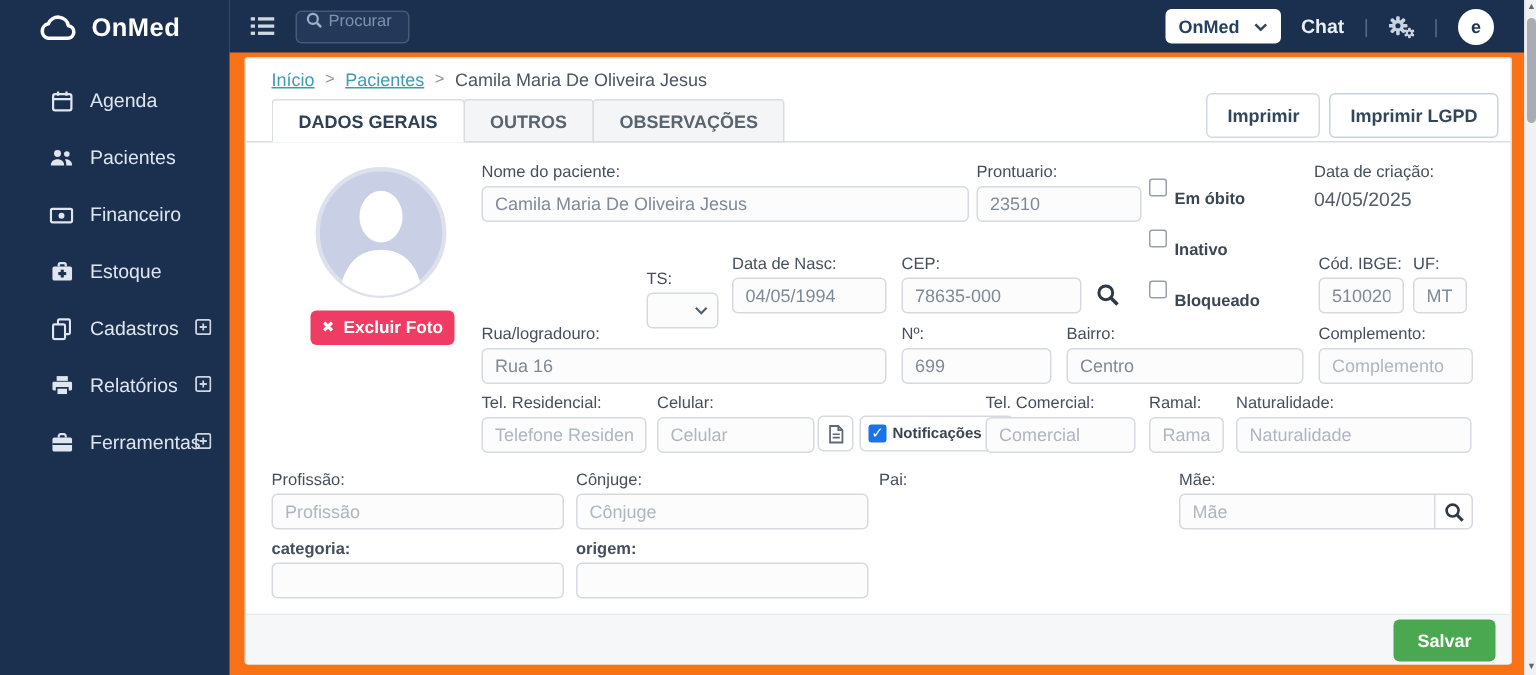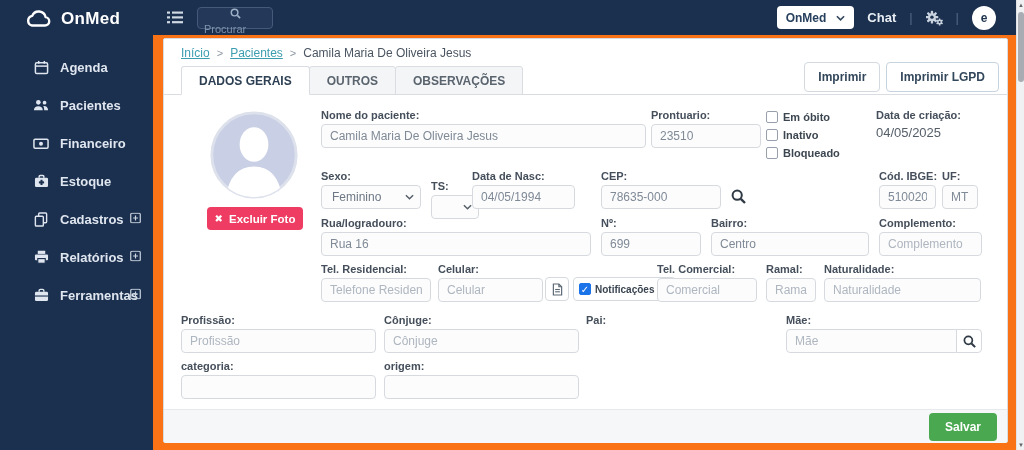--- a/index.html
+++ b/index.html
@@ -5,28 +5,28 @@
   * { margin:0; padding:0; box-sizing:border-box; }
   html,body { width:1024px; height:450px; overflow:hidden; }
   body { font-family:"Liberation Sans","DejaVu Sans",sans-serif; background:#edf0f5; position:relative; }
   #app { position:absolute; inset:0; width:1024px; height:450px; background:#f97316; overflow:hidden;padding-left:24px; }
 
   
   .sidebar { position:absolute; left:0; top:0; width:153px; height:450px; background:#1b2f4e; z-index:5; }
   .logo { display:flex; align-items:center; gap:7px; padding:9px 0 9px 24px; }
   .logo-text { color:#fff; font-size:17px; font-weight:bold; letter-spacing:.3px; }
   .nav { margin-top:10px; }
-  .nav-item { display:flex; align-items:center; gap:11px; padding:11px 12px 11px 33px; color:#dfe6ef; font-size:13px; font-weight:700; cursor:pointer; position:relative; }
+  .nav-item { display:flex; gap:11px; padding:11px 12px 11px 33px; color:#dfe6ef; font-size:13px; font-weight:400; cursor:pointer; position:relative; }
   .nav-item .nicon { width:16px; height:16px; display:flex; align-items:center; justify-content:center; flex:0 0 16px; }
   .nav-item .expand { position:absolute; right:12px; top:50%; transform:translateY(-50%); }
 
   
   .topbar { position:absolute; left:153px; top:0; right:8px; height:35px; background:#1b2f4e; display:flex; align-items:center; z-index:4; }
   .burger { margin-left:14px; cursor:pointer; display:flex; }
-  .searchbox { margin-left:14px; width:76px; height:22px; background:#24395a; border:1px solid #45597a; border-radius:4px; display:flex; align-items:center; padding:0 6px; gap:4px;flex-direction:column; }
+  .searchbox { margin-left:14px; width:76px; height:22px; background:#24395a; border:1px solid #45597a; border-radius:4px; display:flex; align-items:flex-start; padding:0 6px; gap:4px; }
   .searchbox input { background:transparent; border:none; outline:none; color:#c3cedd; font-size:11px; width:100%; font-family:inherit; }
   .searchbox input::placeholder { color:#7e92ab; }
   .topbar-right { margin-left:auto; display:flex; align-items:center; gap:13px; padding-right:20px; }
   .unit-dd { background:#fff; border-radius:4px; height:23px; display:flex; align-items:center; gap:10px; padding:0 9px; font-size:12px; font-weight:600; color:#27405e; cursor:pointer; }
   .chat { color:#e9eef5; font-size:13px; font-weight:600; cursor:pointer; }
   .tsep { color:#54falseb8a; color:#54688a; font-size:13px; }
   .avatar-mini { width:24px; height:24px; border-radius:50%; background:#fff; color:#21364f; font-size:12px; font-weight:600; display:flex; align-items:center; justify-content:center; cursor:pointer; }
 
   
   .scrollbar { position:absolute; right:0; top:0; width:8px; height:450px; background:#f0f1f3; border-left:1px solid #e0e2e5; z-index:6; }
@@ -44,29 +44,29 @@
   .tab { font-size:12px; font-weight:600; padding:0 17px; display:flex; align-items:center; border:1px solid #d9dde2; background:#f4f5f7; color:#5a646e; cursor:pointer; border-radius:3px 3px 0 0; margin-right:-1px; }
   .tab.active { background:#fff; color:#2e4154; border-bottom-color:#fff; z-index:2; }
   .panel-line { position:absolute; left:0; right:0; top:55px; border-top:1px solid #d9dde2; }
 
   .print-actions { position:absolute; right:8px; top:23px; display:flex; gap:6px; }
   .btn-light { background:#fff; border:1px solid #d3d9df; border-radius:4px; color:#33475b; font-size:12px; font-weight:700; padding:7px 13px; cursor:pointer; font-family:inherit; }
   .btn-lgpd { border-color:#c7d3de; }
 
   
   .grp { position:absolute; }
-  .lbl { font-size:11px; font-weight:700; color:#454f5b; margin-bottom:3px; white-space:nowrap; }
+  .lbl { font-size:11px; font-weight:400; color:#454f5b; margin-bottom:3px; white-space:nowrap; }
   .lbl-lc { font-weight:700; }
   .inp { width:100%; height:24px; border:1px solid #d6dade; border-radius:4px; background:#fcfcfd; padding:0 8px; font-size:12px; color:#7f8a96; font-family:inherit; outline:none; }
   .inp::placeholder { color:#aeb6bf; }
   .sel { width:100%; height:24px; border:1px solid #d6dade; border-radius:4px; background:#fcfcfd; padding:0 6px 0 10px; font-size:12px; color:#6d7884; display:flex; align-items:center; justify-content:space-between; cursor:pointer; }
   .flagrow { display:flex; align-items:center; gap:5px; margin-bottom:6px; cursor:pointer; }
   .cb { width:12px; height:12px; border:1px solid #98a1ab; border-radius:2px; background:#fff; flex:0 0 12px; }
   .cb.checked { background:#1a73e8; border-color:#1a73e8; color:#fff; font-size:10px; line-height:11px; text-align:center; }
-  .flag-label { font-size:11px; font-weight:600; color:#3c4650; }
+  .flag-label { font-size:11px; font-weight:600; color:#3c4650;margin-top:16px; }
   .static-val { font-size:13px; color:#555e68; margin-top:4px; }
   .iconbtn-plain { position:absolute; background:none; border:none; cursor:pointer; padding:0; display:flex; }
   .sq-btn { width:26px; height:24px; border:1px solid #d6dade; background:#fff; border-radius:0 4px 4px 0; margin-left:-1px; display:flex; align-items:center; justify-content:center; cursor:pointer; flex:0 0 26px; }
   .flexgrp { display:flex; }
   .flexgrp .inp { border-radius:4px 0 0 4px; }
   .doc-btn { width:24px; height:24px; border:1px solid #d6dade; background:#fff; border-radius:4px; display:flex; align-items:center; justify-content:center; cursor:pointer; }
   .notif-box { height:24px; border:1px solid #d6dade; border-radius:4px; background:#fff; display:flex; align-items:center; gap:4px; padding:0 5px; }
   .notif-label { font-size:10px; font-weight:700; color:#3a4450; white-space:nowrap; }
   .help-badge { width:12px; height:12px; border-radius:50%; background:#2f3d4e; color:#fff; font-size:8px; font-weight:700; display:flex; align-items:center; justify-content:center; cursor:pointer; }
 
@@ -305,43 +305,32 @@
       <div class="flagrow">
         <span class="cb"></span>
         <span class="flag-label">Bloqueado</span>
       </div>
     </div>
     <div class="grp" style="left:712px; top:70px; width:125px">
       <div class="lbl">Data de criação:</div>
       <div class="static-val">04/05/2025</div>
     </div>
 
-    <div class="grp" style="left:157px; top:131px; width:100px">
-      <div class="lbl">Sexo:</div>
-      <div class="sel">
-        <span>Feminino</span>
-        <span style="display:flex">
-            <svg width="9" height="6" viewBox="0 0 10 6">
-              <polyline points="1,1 5,5 9,1" fill="none" stroke="#555e68" stroke-width="1.6"></polyline>
-            </svg>
-          </span>
-      </div>
-    </div>
     <div class="grp" style="left:267px; top:141px; width:48px">
       <div class="lbl">TS:</div>
       <div class="sel">
         <span></span>
         <span style="display:flex">
             <svg width="9" height="6" viewBox="0 0 10 6">
               <polyline points="1,1 5,5 9,1" fill="none" stroke="#555e68" stroke-width="1.6"></polyline>
             </svg>
           </span>
       </div>
     </div>
-    <div class="grp" style="left:308px; top:131px; width:103px">
+    <div class="grp" style="left:324px; top:131px; width:103px">
       <div class="lbl">Data de Nasc:</div>
       <input class="inp" value="04/05/1994" style="">
     </div>
     <div class="grp" style="left:437px; top:131px; width:120px">
       <div class="lbl">CEP:</div>
       <input class="inp" value="78635-000" style="">
     </div>
     <button class="iconbtn-plain" style="left:567px; top:150px">
       <svg width="15" height="15" viewBox="0 0 15 15">
           <circle cx="6.2" cy="6.2" r="4.6" fill="none" stroke="#2f3a45" stroke-width="2"></circle>

